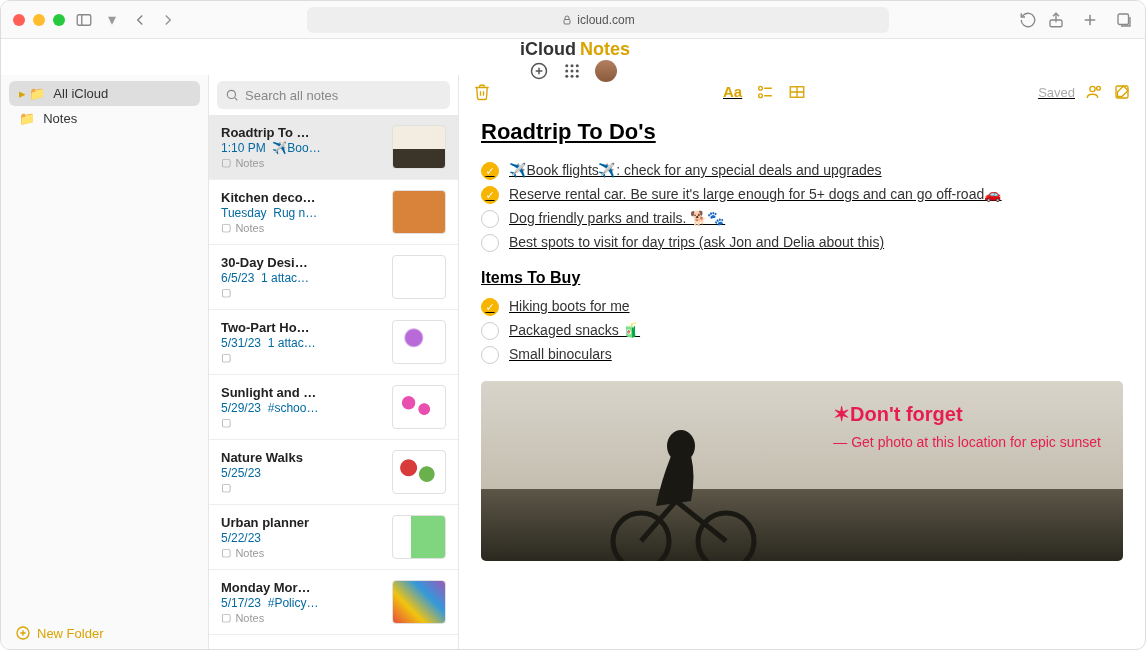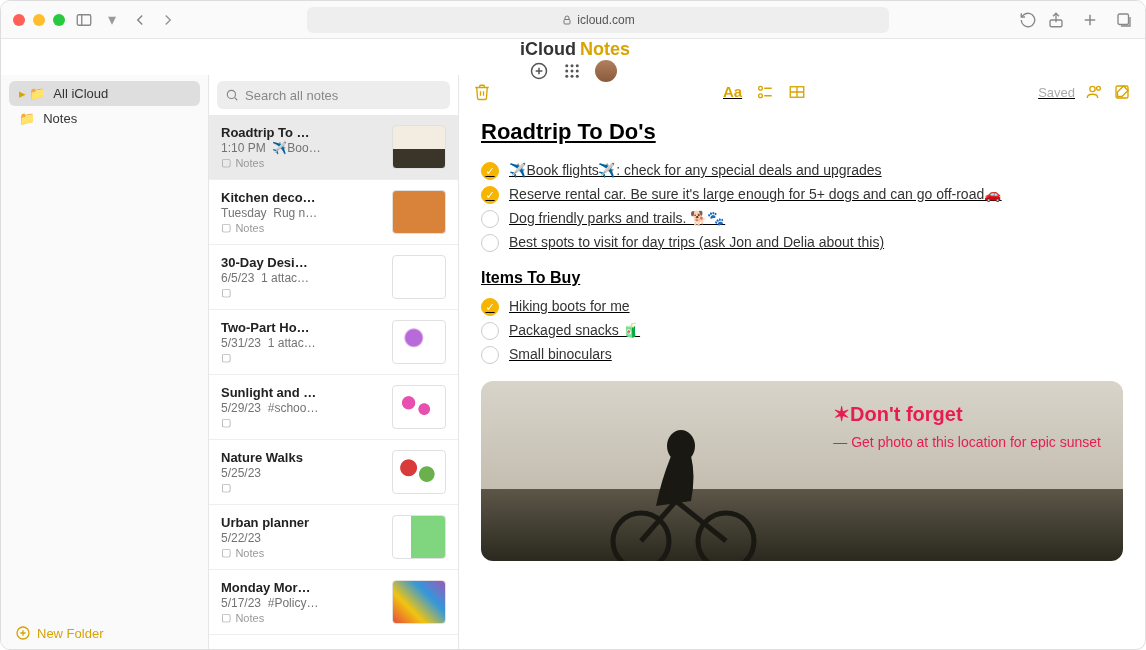--- a/index.html
+++ b/index.html
@@ -39,42 +39,42 @@
 
 .search-wrap { padding: 6px 8px; }
 .search { background: #ededed; border-radius: 6px; height: 28px; display: flex; align-items: center; padding: 0 8px; gap: 6px; color: #888; font-size: 13px; }
 
 
 .notes-list { flex: 1; overflow: hidden; }
 .note-item { display: flex; padding: 10px 12px; gap: 10px; border-bottom: 1px solid #eee; }
 .note-item.sel { background: #eaeaea; }
 .note-meta { flex: 1; min-width: 0; }
 .note-title { font-size: 13px; font-weight: 700; color: #222; white-space: nowrap; overflow: hidden; text-overflow: ellipsis; }
-.note-line2 { font-size: 12px; color: #737373; white-space: nowrap; overflow: hidden; text-overflow: ellipsis; margin-top: 1px; }
+.note-line2 { font-size: 12px; color: #0369a1; white-space: nowrap; overflow: hidden; text-overflow: ellipsis; margin-top: 1px; }
 .note-line3 { font-size: 11px; color: #999; display: flex; align-items: center; gap: 4px; margin-top: 1px; }
 .thumb { width: 54px; height: 44px; border-radius: 4px; background: #ddd; flex-shrink: 0; border: 1px solid #e0e0e0; }
 
 
 .ed-bar { height: 34px; display: flex; align-items: center; padding: 0 14px; justify-content: space-between; }
 .ed-left { display: flex; gap: 10px; color: #d9a300; }
 .ed-mid { display: flex; gap: 14px; color: #d9a300; }
 .ed-right { display: flex; gap: 10px; align-items: center; color: #d9a300; font-size: 13px; }
 .ed-right .saved { color: #aaa; }
 .ico { width: 18px; height: 18px; }
 
 
 .ed-body { padding: 4px 22px 15px 22px; overflow: hidden; flex: 1; }
 .ed-title { font-size: 22px; font-weight: 800; margin: 6px 0 14px 0; }
 .ck-list { margin-bottom: 14px; }
 .ck-row { display: flex; align-items: flex-start; gap: 10px; padding: 3px 0; font-size: 14px; color: #333; }
 .ck { width: 18px; height: 18px; border-radius: 50%; border: 1.5px solid #ccc; flex-shrink: 0; display:flex; align-items:center; justify-content:center; color:#fff; font-size:11px; }
 .ck.done { background: #f7b500; border-color: #f7b500; }
 .sub-title { font-size: 16px; font-weight: 800; margin: 6px 0 8px 0; }
 
-.photo-note { margin-top: 10px; height: 180px; background: linear-gradient(180deg,#d8d4ca 0%,#c4beb0 60%,#5c5648 60%,#2b291f 100%); position: relative; border-radius: 12px; overflow: hidden;}
+.photo-note { margin-top: 10px; height: 180px; background: linear-gradient(180deg,#d8d4ca 0%,#c4beb0 60%,#5c5648 60%,#2b291f 100%); position: relative; border-radius: 5px; overflow: hidden;}
 .silhouette { position:absolute; left: 120px; bottom: 0; width: 160px; height: 150px; }
 .hand-text { position: absolute; right: 22px; top: 20px; color: #e61e50; font-family: "Comic Sans MS", cursive; font-size: 20px; line-height: 1.3; font-weight:700; text-align:left; }
 .hand-sub { font-size: 14px; font-weight: 400; margin-top: 6px; display:block; }
 
 svg { display: block; }
 .grey { color:#9a9a9a; }
 </style>
 </head>
 <body>
 

